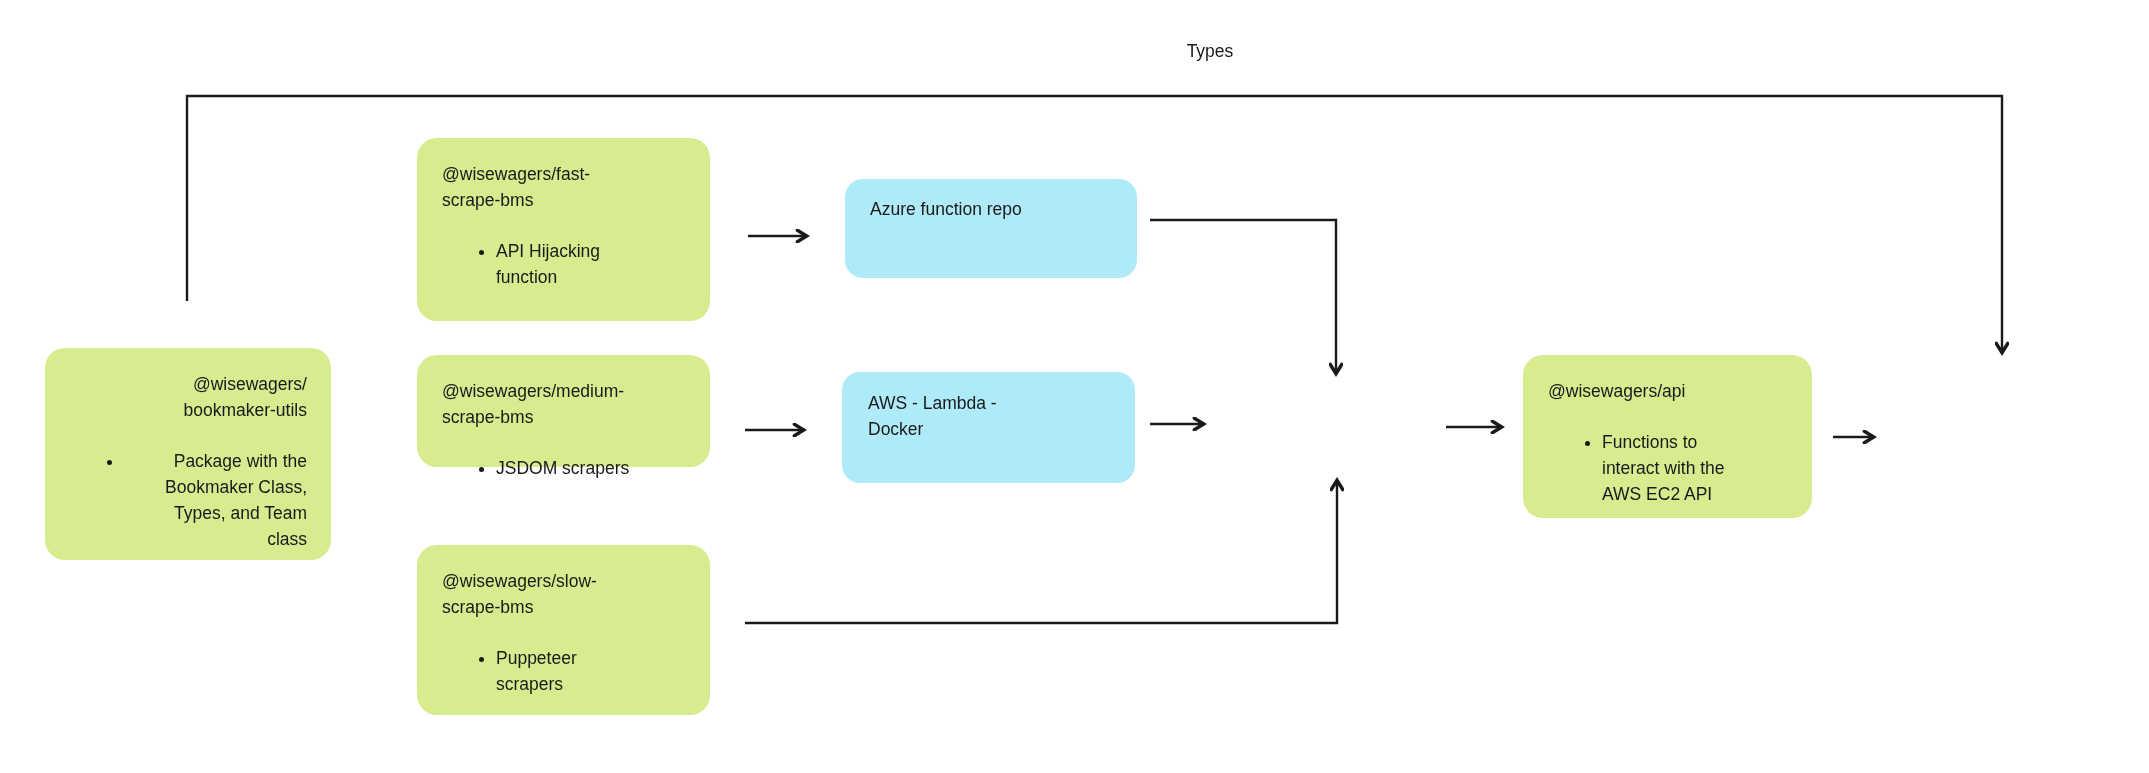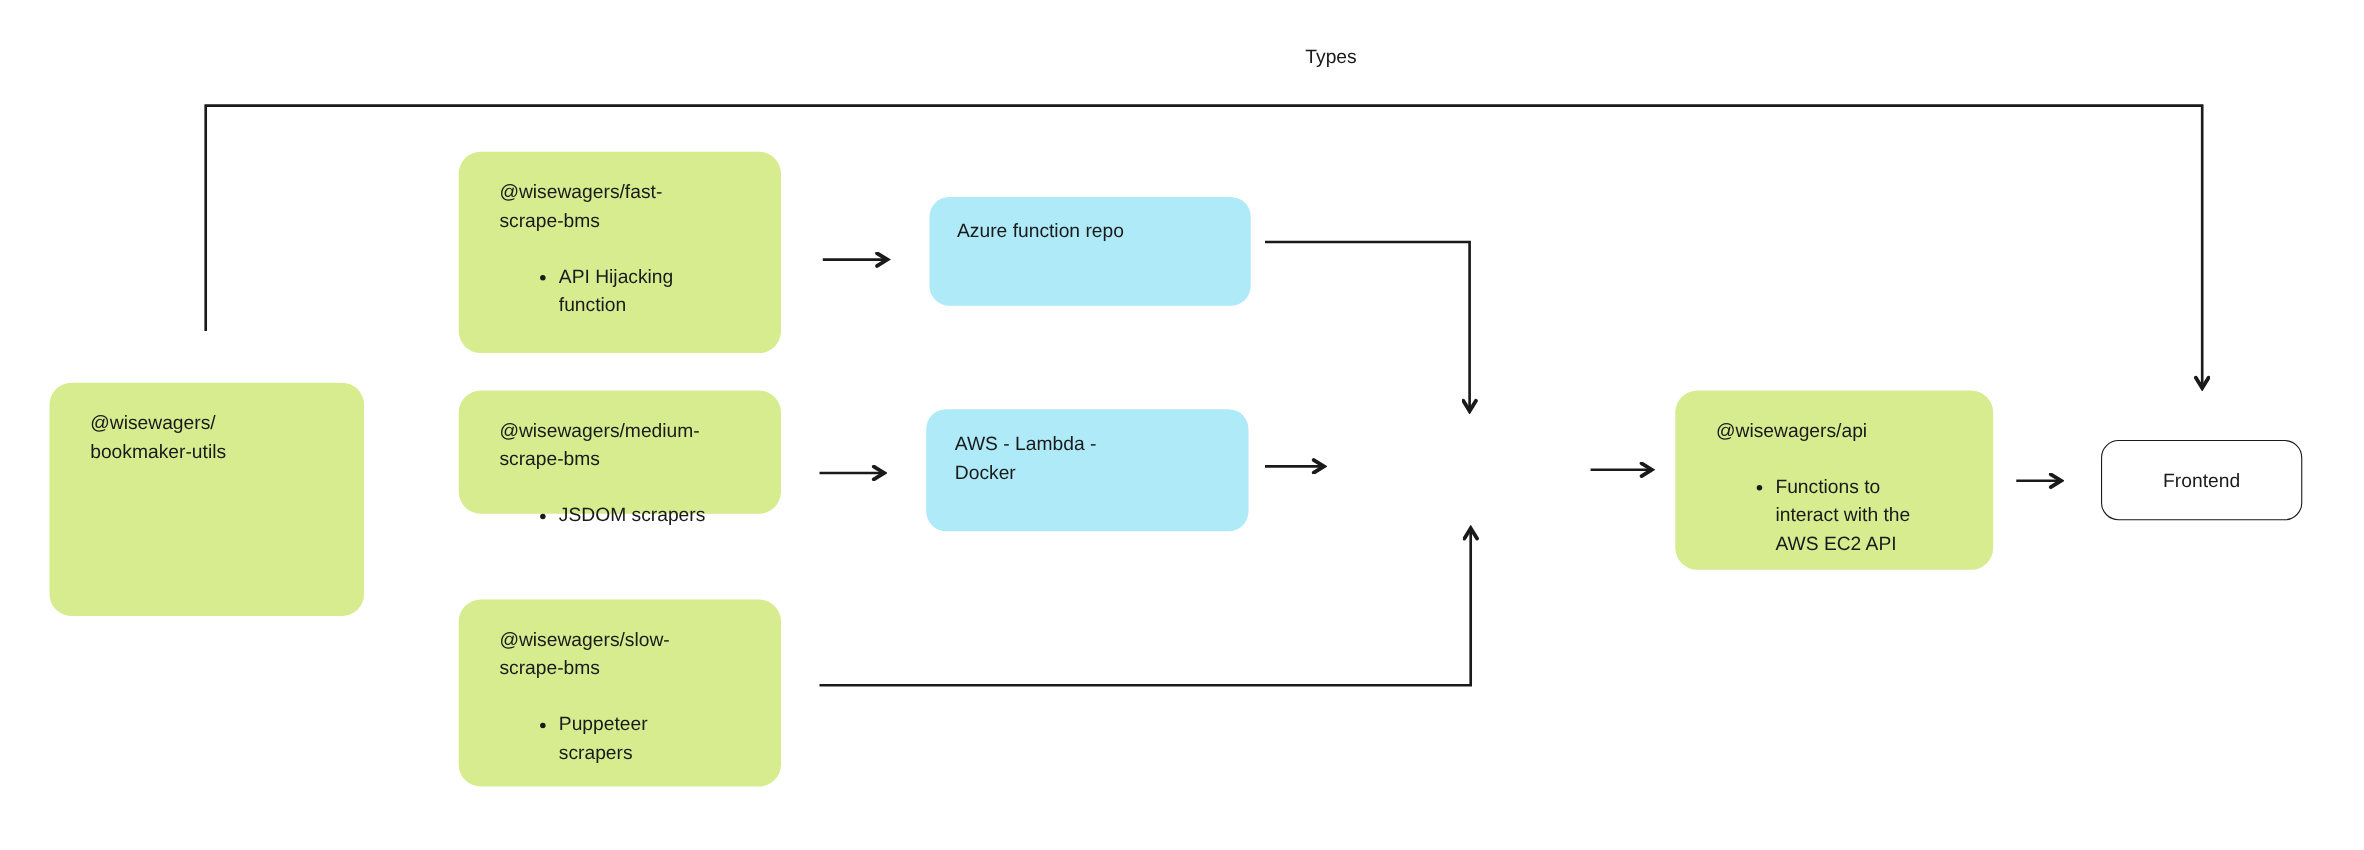--- a/index.html
+++ b/index.html
@@ -35,21 +35,21 @@
     stroke: var(--line);
     stroke-width: 2.4;
   }
   .node {
     position: absolute;
     border-radius: 20px;
     color: #1a1a1a;
     font-size: 17.5px;
     line-height: 26px;
   }
-  .node-green { background: var(--package-box); padding: 23px 24px 0 37px; }
+  .node-green { background: var(--package-box); padding: 23px 24px 0 25px; }
   .node-blue  { background: var(--cloud-box);  border-radius: 18px; }
   .node-orange {
     background: var(--server-box);
     border-radius: 16px;
     display: flex; align-items: center; justify-content: center;
   }
   .node-plain {
     background: var(--frontend-box);
     border: 1.6px solid #1a1a1a;
     border-radius: 16px;
@@ -91,23 +91,29 @@
     <path d="M 1150 220 L 1336 220 L 1336 373" marker-end="url(#arrow)"></path>
     <path d="M 745 430 L 803 430" marker-end="url(#arrow)"></path>
     <path d="M 1150 424 L 1203 424" marker-end="url(#arrow)"></path>
     <path d="M 745 623 L 1337 623 L 1337 481" marker-end="url(#arrow)"></path>
     <path d="M 1446 427 L 1501 427" marker-end="url(#arrow)"></path>
     <path d="M 1833 437 L 1873 437" marker-end="url(#arrow)"></path>
   </svg>
 
   <div class="edge-label">Types</div>
 
-  <div class="node node-green" style="left:45px; top:348px; width:286px; height:212px;">
+  <div class="node node-green" style="left:45px; top:348px; width:286px; height:212px;text-align:right;">
     <div class="node-title">@wisewagers/
 bookmaker-utils</div>
+    <ul class="node-bullets">
+      <li>Package with the
+Bookmaker Class,
+Types, and Team
+class</li>
+    </ul>
   </div>
 
   <div class="node node-green" style="left:417px; top:138px; width:293px; height:183px;">
     <div class="node-title">@wisewagers/fast-
 scrape-bms</div>
     <ul class="node-bullets">
       <li>API Hijacking
 function</li>
     </ul>
   </div>
@@ -141,17 +147,14 @@
 
   <div class="node node-green" style="left:1523px; top:355px; width:289px; height:163px;">
     <div class="node-title">@wisewagers/api</div>
     <ul class="node-bullets">
       <li>Functions to
 interact with the
 AWS EC2 API</li>
     </ul>
   </div>
 
-  <div class="node node-plain" style="left:1910px; top:400px; width:183px; height:73px;">
-    <div class="node-title">Frontend</div>
-  </div>
 
 </div>
 
 </body></html>

